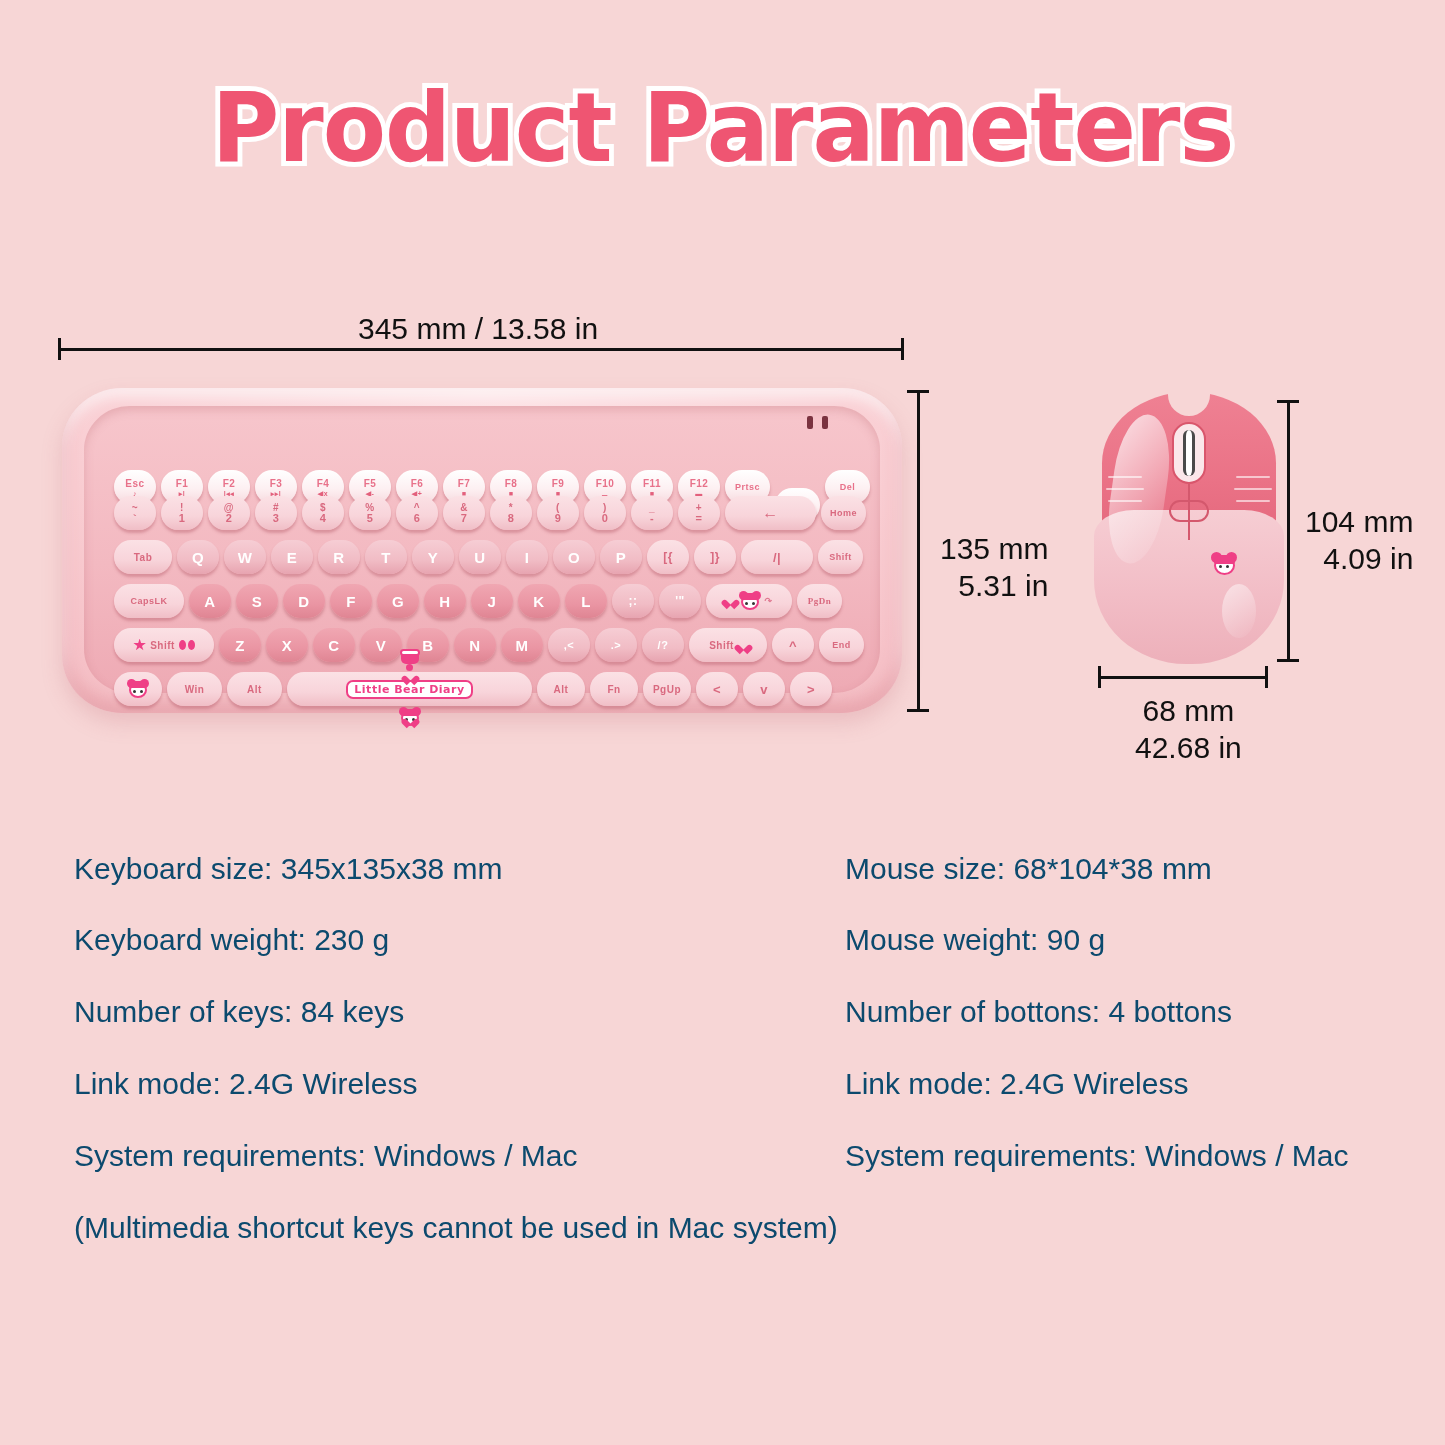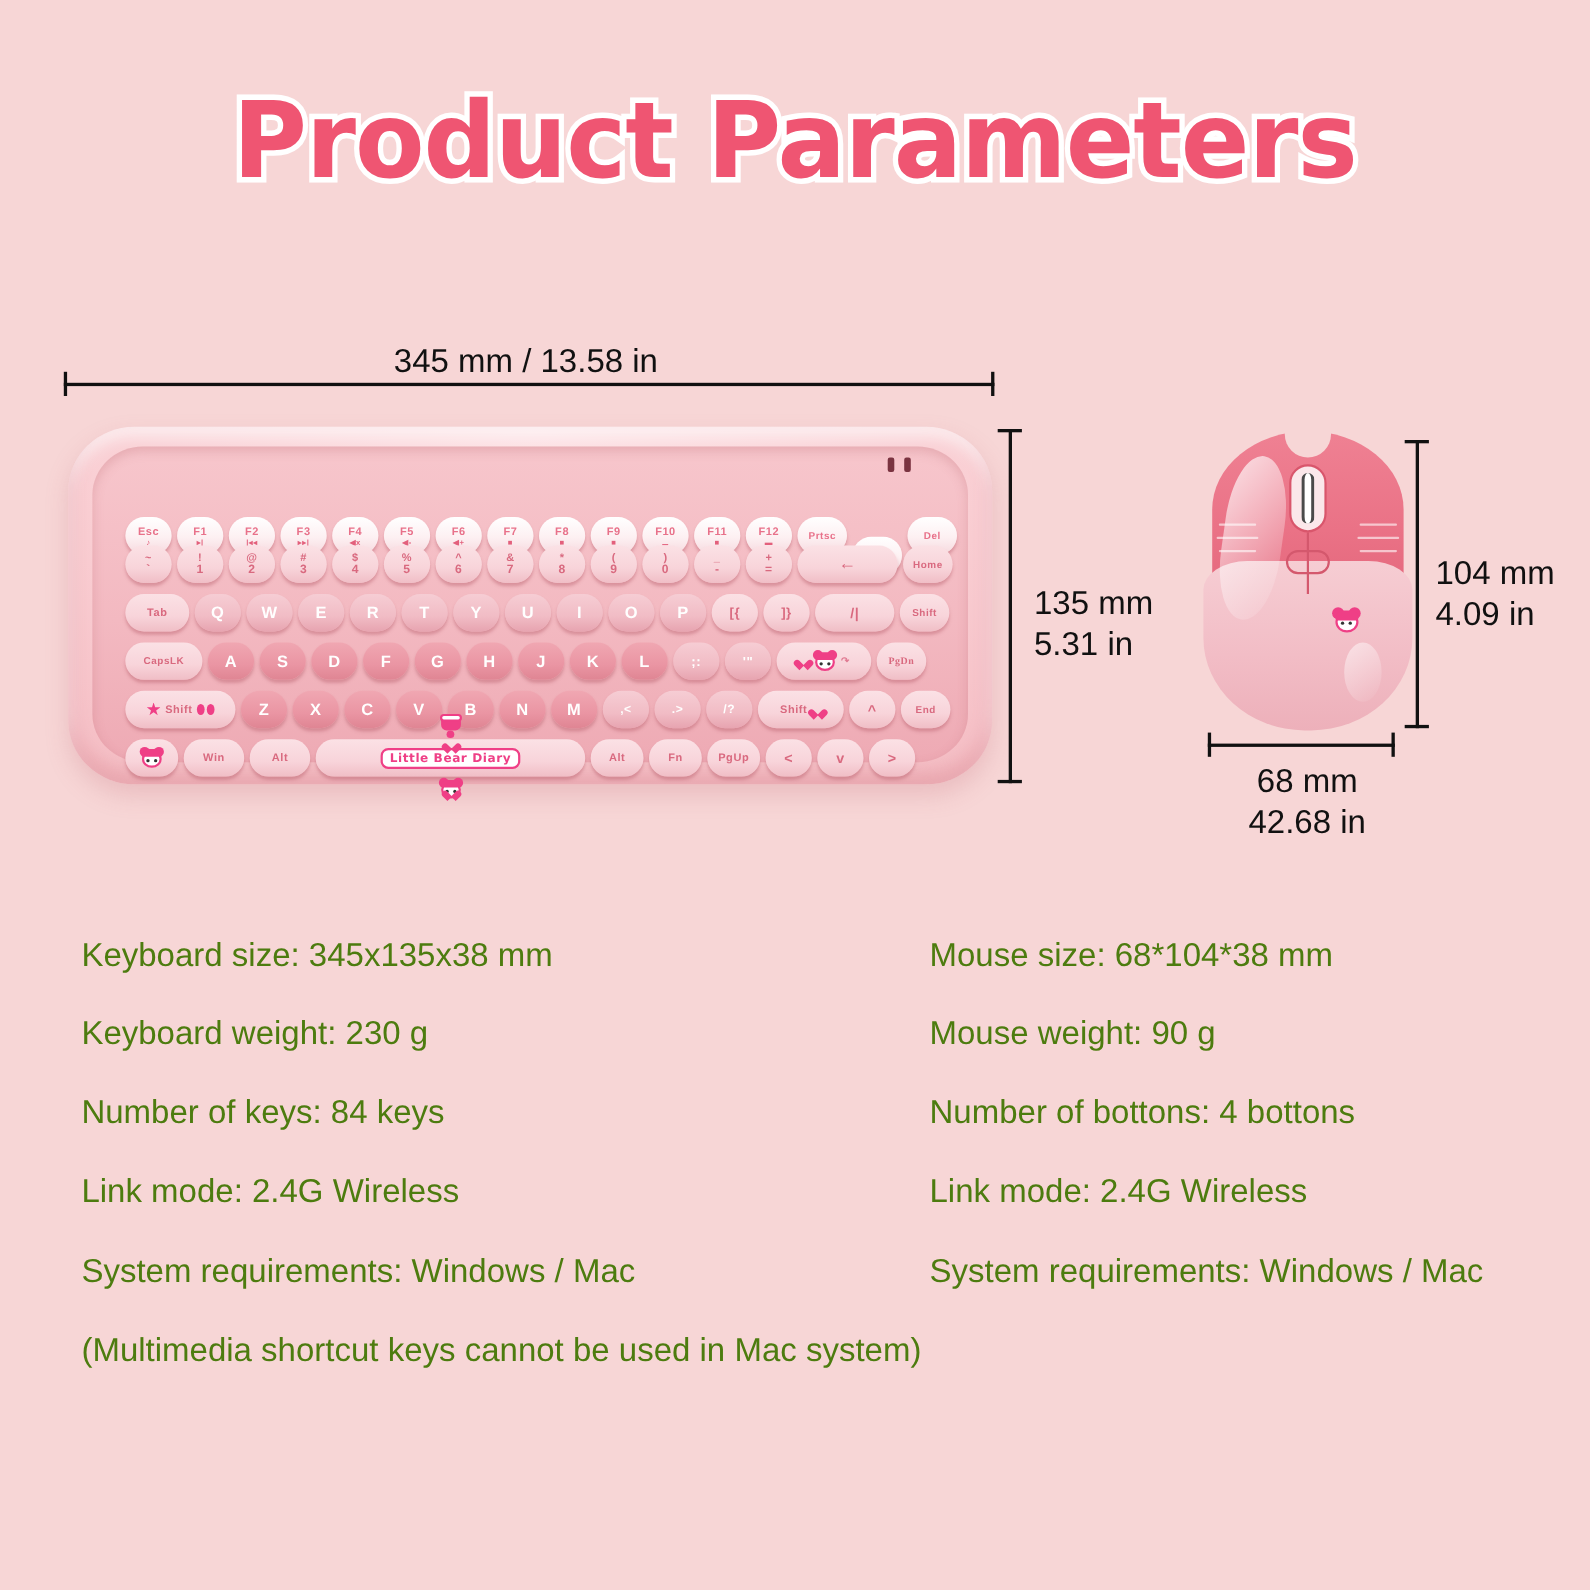--- a/index.html
+++ b/index.html
@@ -23,20 +23,21 @@
     -webkit-text-stroke:10px #ffffff;
     paint-order:stroke fill;
   }
   
   .dimlabel{
     position:absolute;
     color:#111;
     font-size:30px;
     line-height:37px;
     white-space:pre-line;
+    text-align:right;
   }
   .dimline{position:absolute;background:#111;}
   .hline{height:3px;}
   .vline{width:3px;}
   .cap{position:absolute;background:#111;}
   .capv{width:3px;height:22px;}
   .caph{height:3px;width:22px;}
 
   
   .kb-wrap{position:absolute;left:62px;top:388px;width:840px;height:325px;}
@@ -147,21 +148,21 @@
   .dpi{
     position:absolute;left:50%;transform:translateX(-50%);top:108px;
     width:40px;height:22px;border-radius:12px;border:2px solid #d4586d;box-sizing:border-box;
   }
   .mseam{position:absolute;left:50%;width:2px;background:#d4586d;transform:translateX(-1px);}
   .whisk{position:absolute;height:2px;background:rgba(255,255,255,.6);border-radius:2px;}
   .msticker{position:absolute;left:117px;top:160px;}
 
   
   .spec{
-    position:absolute;color:#4d7c0f;font-size:30px;line-height:34px;white-space:nowrap;
+    position:absolute;color:#0c4a6e;font-size:30px;line-height:34px;white-space:nowrap;
   }
 </style>
 </head>
 <body>
 
 <div class="title">Product Parameters</div>
 
 <div class="dimlabel" style="left:358px;top:310px;">345 mm / 13.58 in</div>
 <div class="dimline hline" style="left:58px;top:348px;width:846px;"></div>
 <div class="cap capv" style="left:58px;top:338px;"></div>

